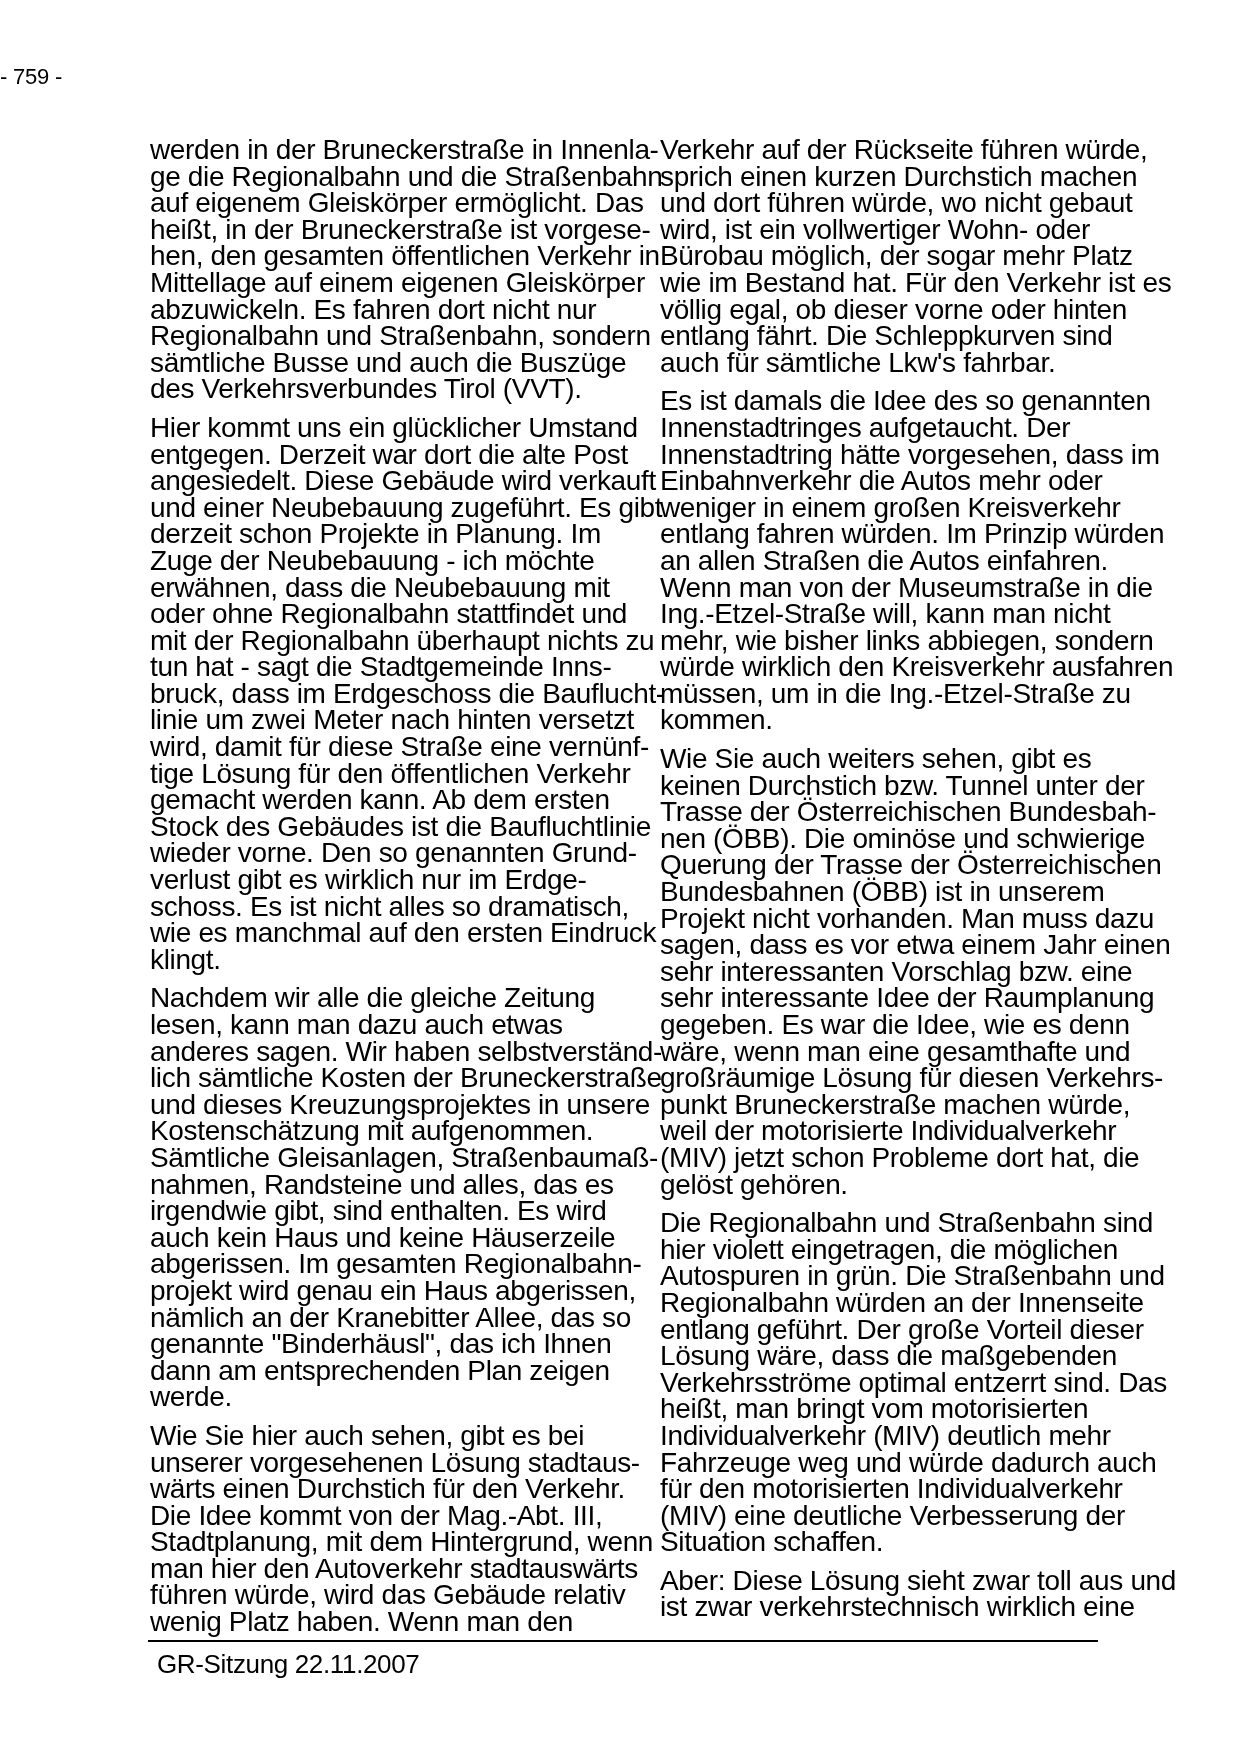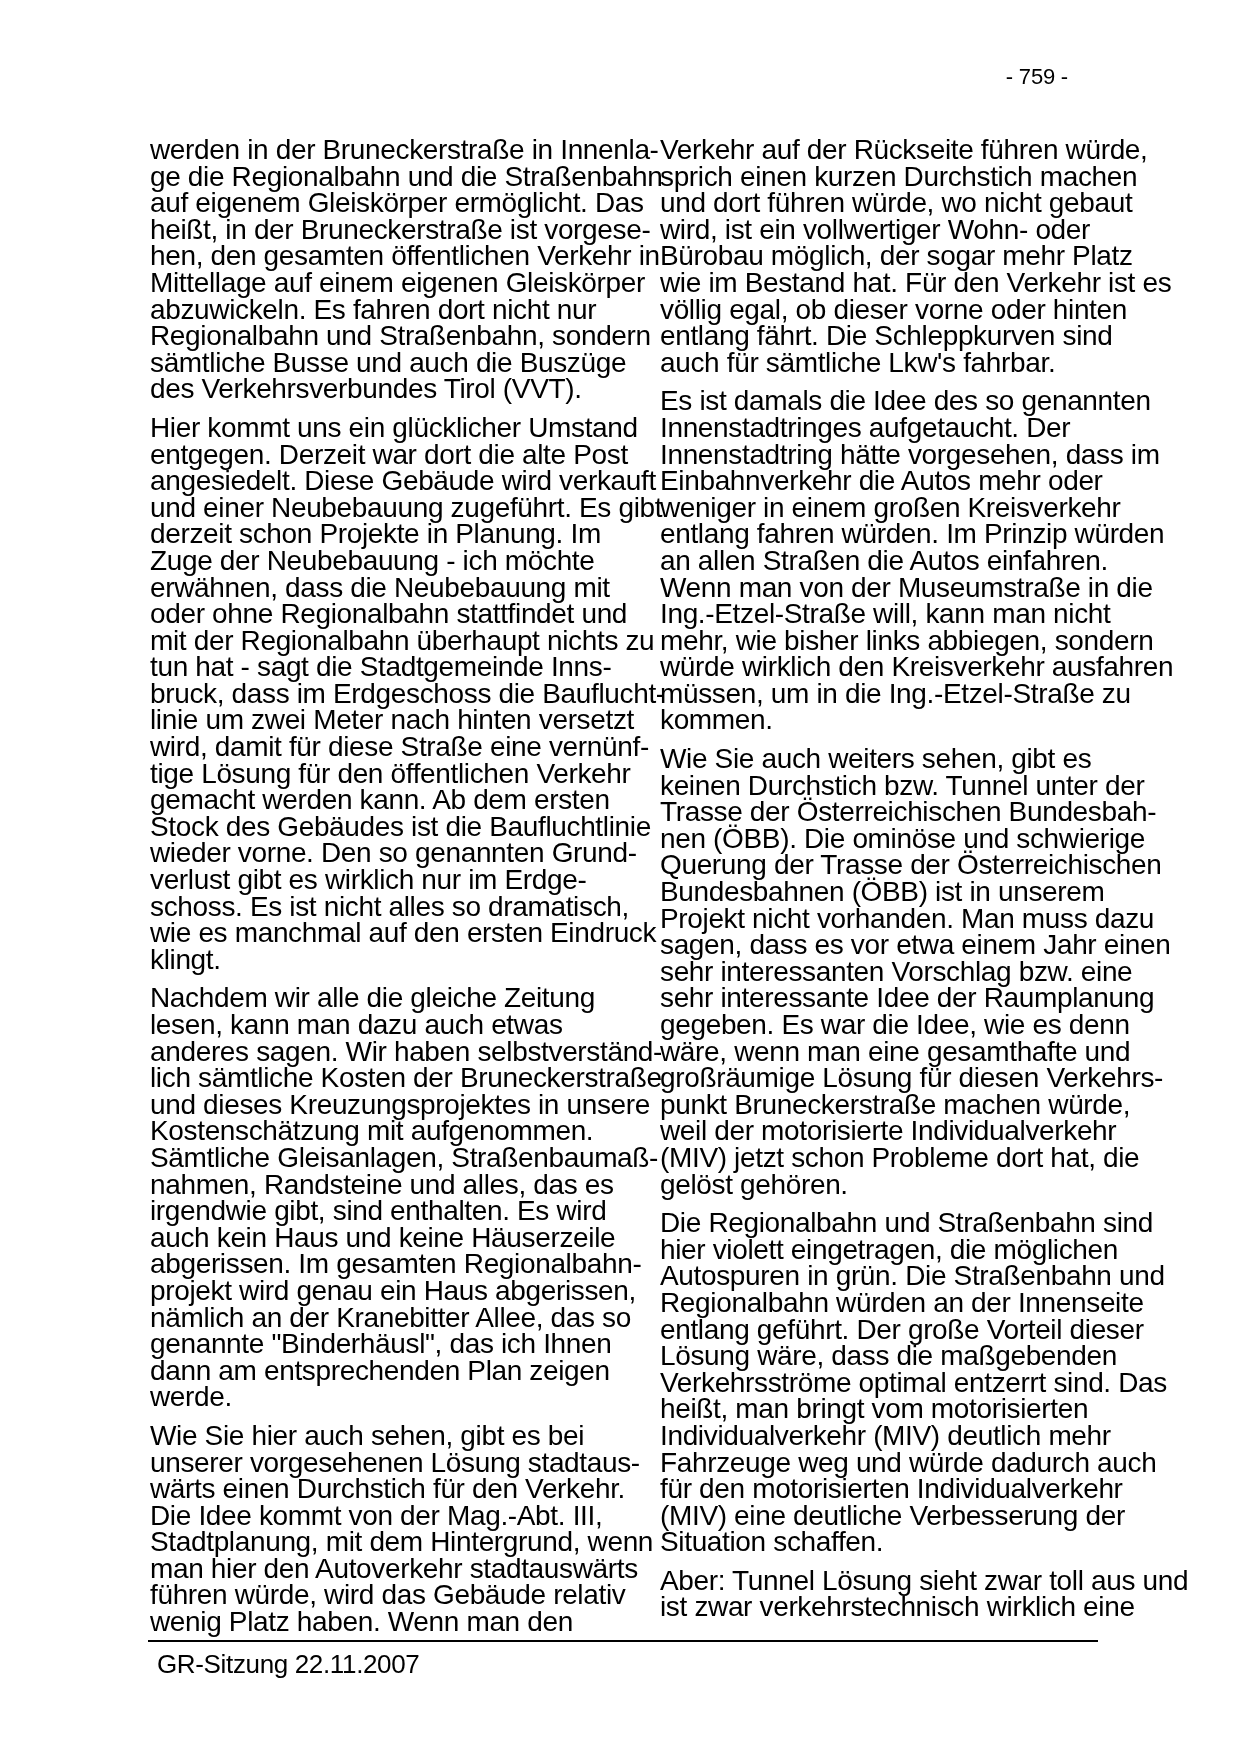--- a/index.html
+++ b/index.html
@@ -15,21 +15,21 @@
     .page {
       position: absolute;
       inset: 0;
       background: #ffffff;
     }
     .page-number {
       position: absolute;
       top: 64px;
       left: 0;
       width: 1068px;
-      text-align: right;
+      text-align: left;
       font-size: 22px;
       line-height: 26px;
       letter-spacing: -0.2px;
       white-space: pre;
     }
     .column {
       position: absolute;
       top: 137px;
     }
     .column-left  { left: 150px; width: 475px; }
@@ -170,21 +170,21 @@
 Regionalbahn würden an der Innenseite
 entlang geführt. Der große Vorteil dieser
 Lösung wäre, dass die maßgebenden
 Verkehrsströme optimal entzerrt sind. Das
 heißt, man bringt vom motorisierten
 Individualverkehr (MIV) deutlich mehr
 Fahrzeuge weg und würde dadurch auch
 für den motorisierten Individualverkehr
 (MIV) eine deutliche Verbesserung der
 Situation schaffen.</p>
-    <p>Aber: Tunnel Lösung sieht zwar toll aus und
+    <p>Aber: Diese Lösung sieht zwar toll aus und
 ist zwar verkehrstechnisch wirklich eine</p>
   </div>
 
   <div class="footer-rule"></div>
 
   <div class="footer-text">GR-Sitzung 22.11.2007</div>
 
 </div>
 
 </body></html>

